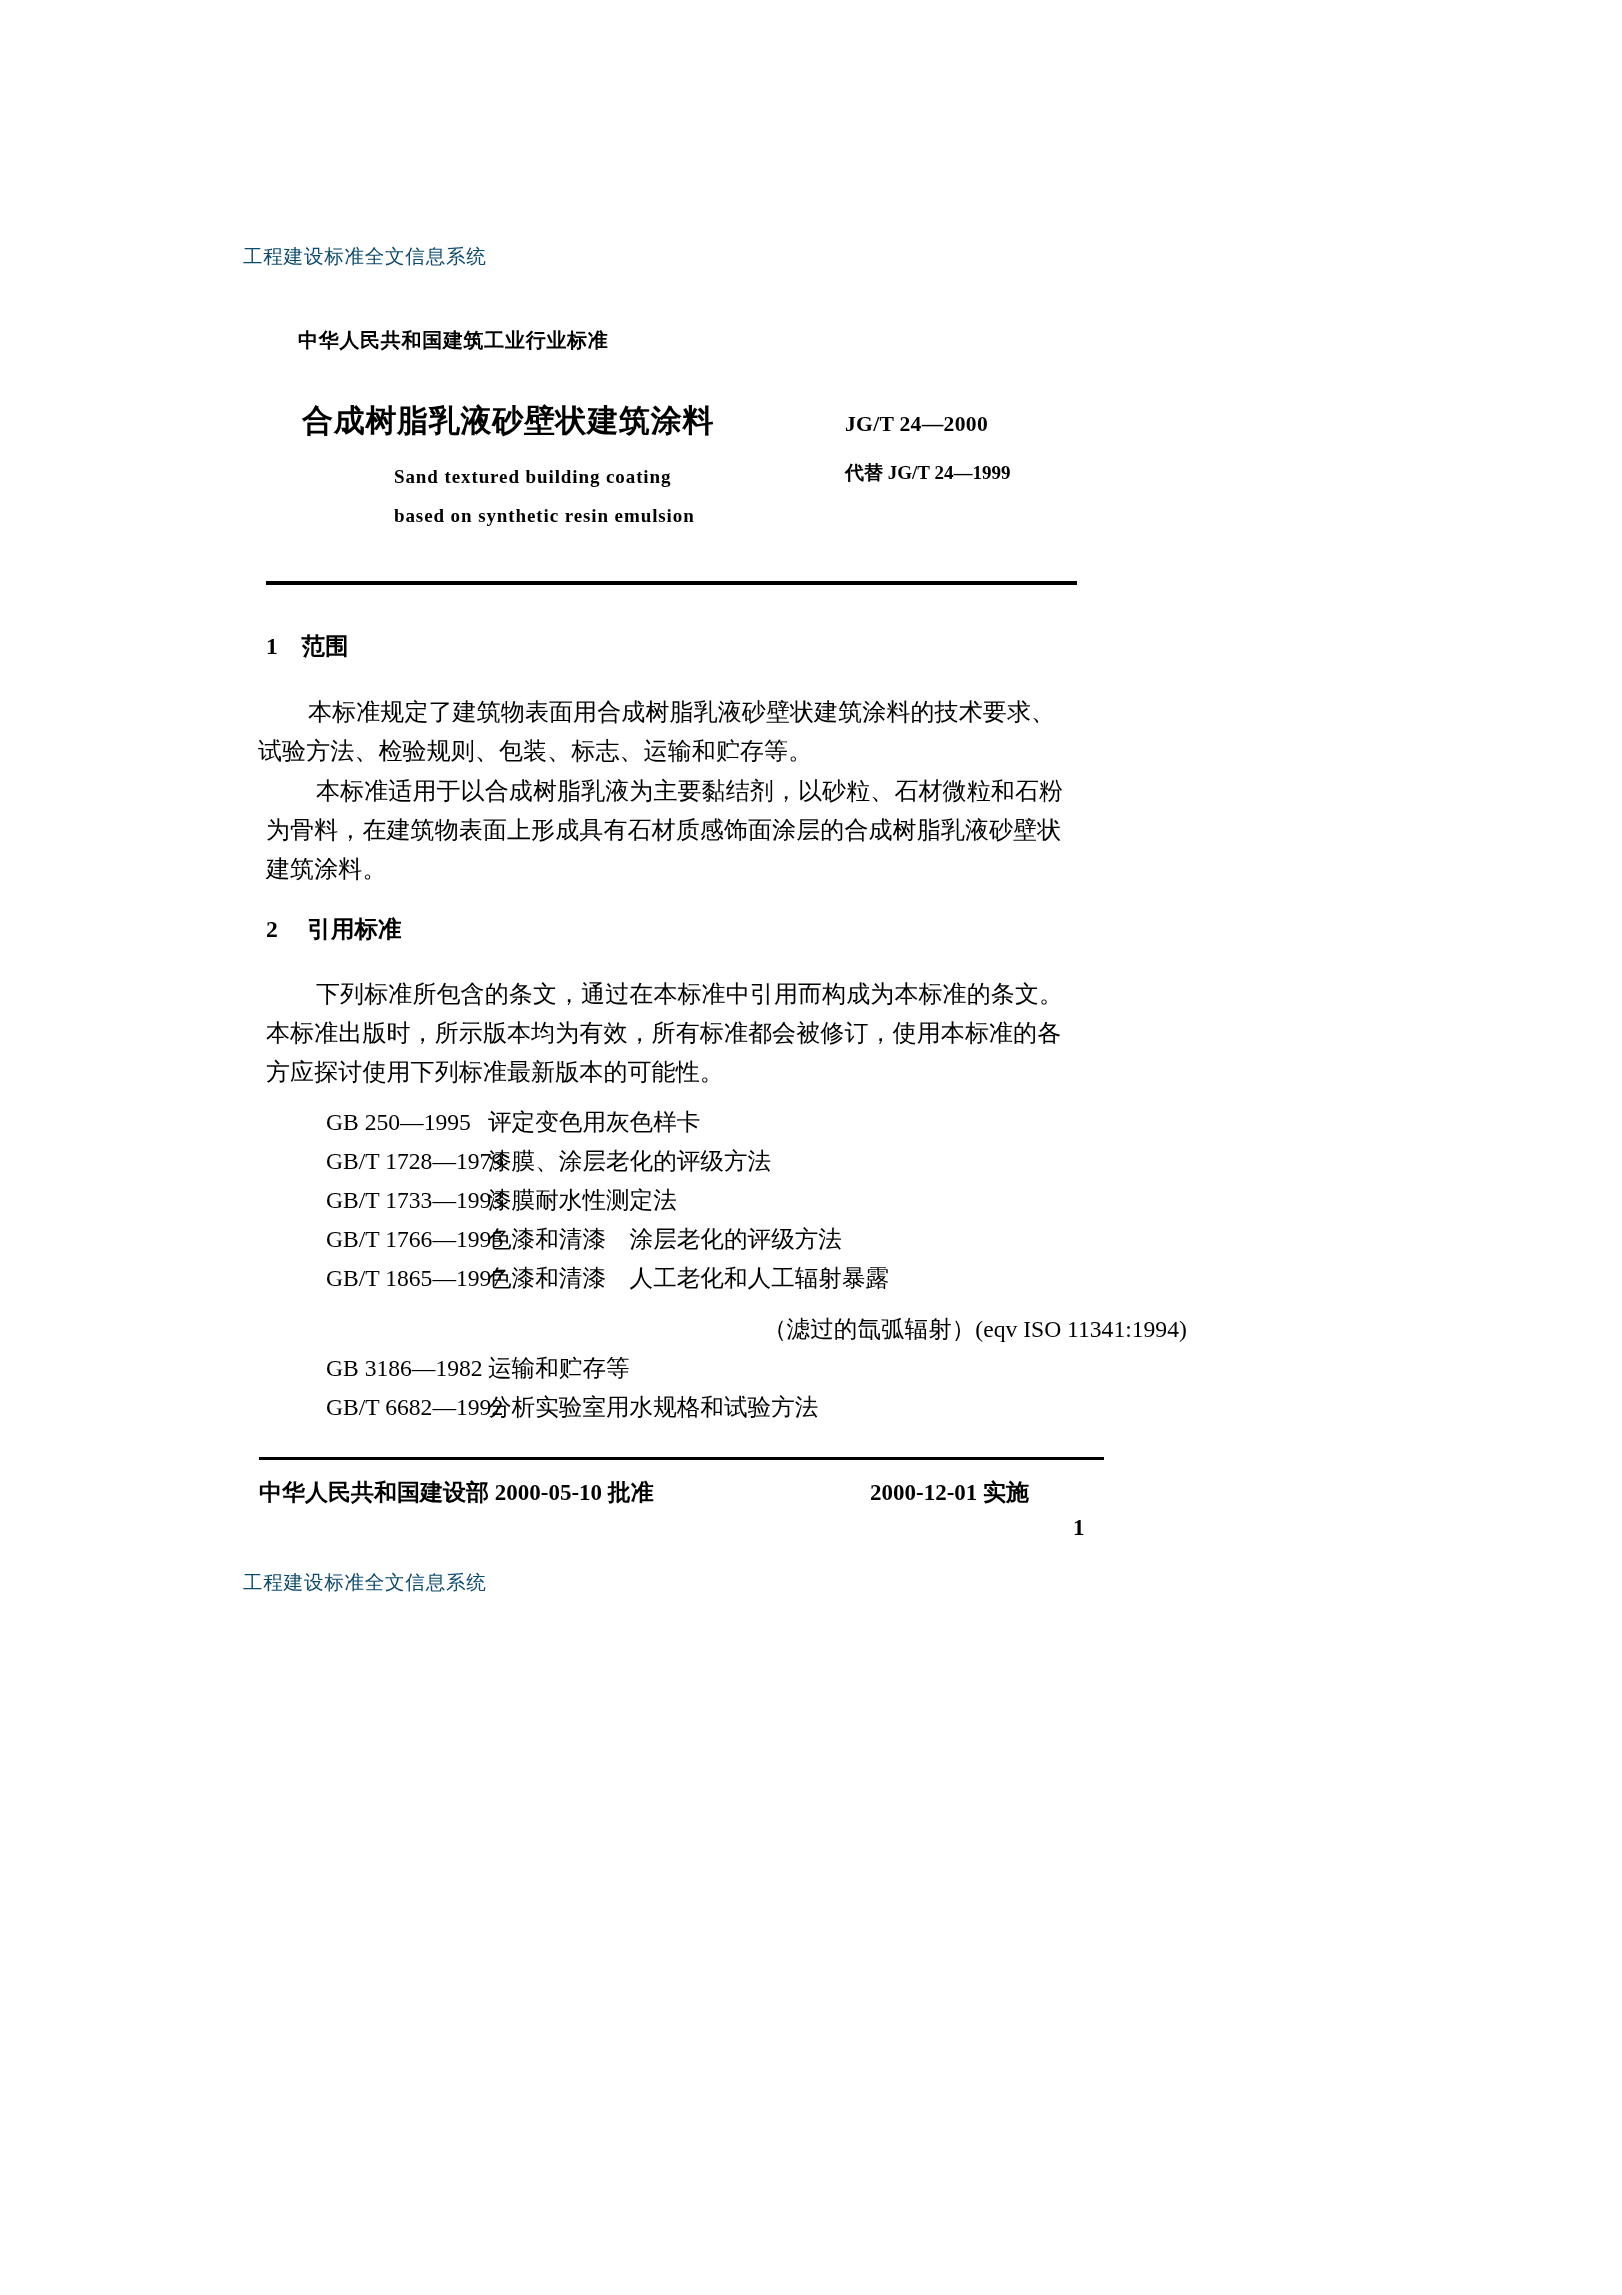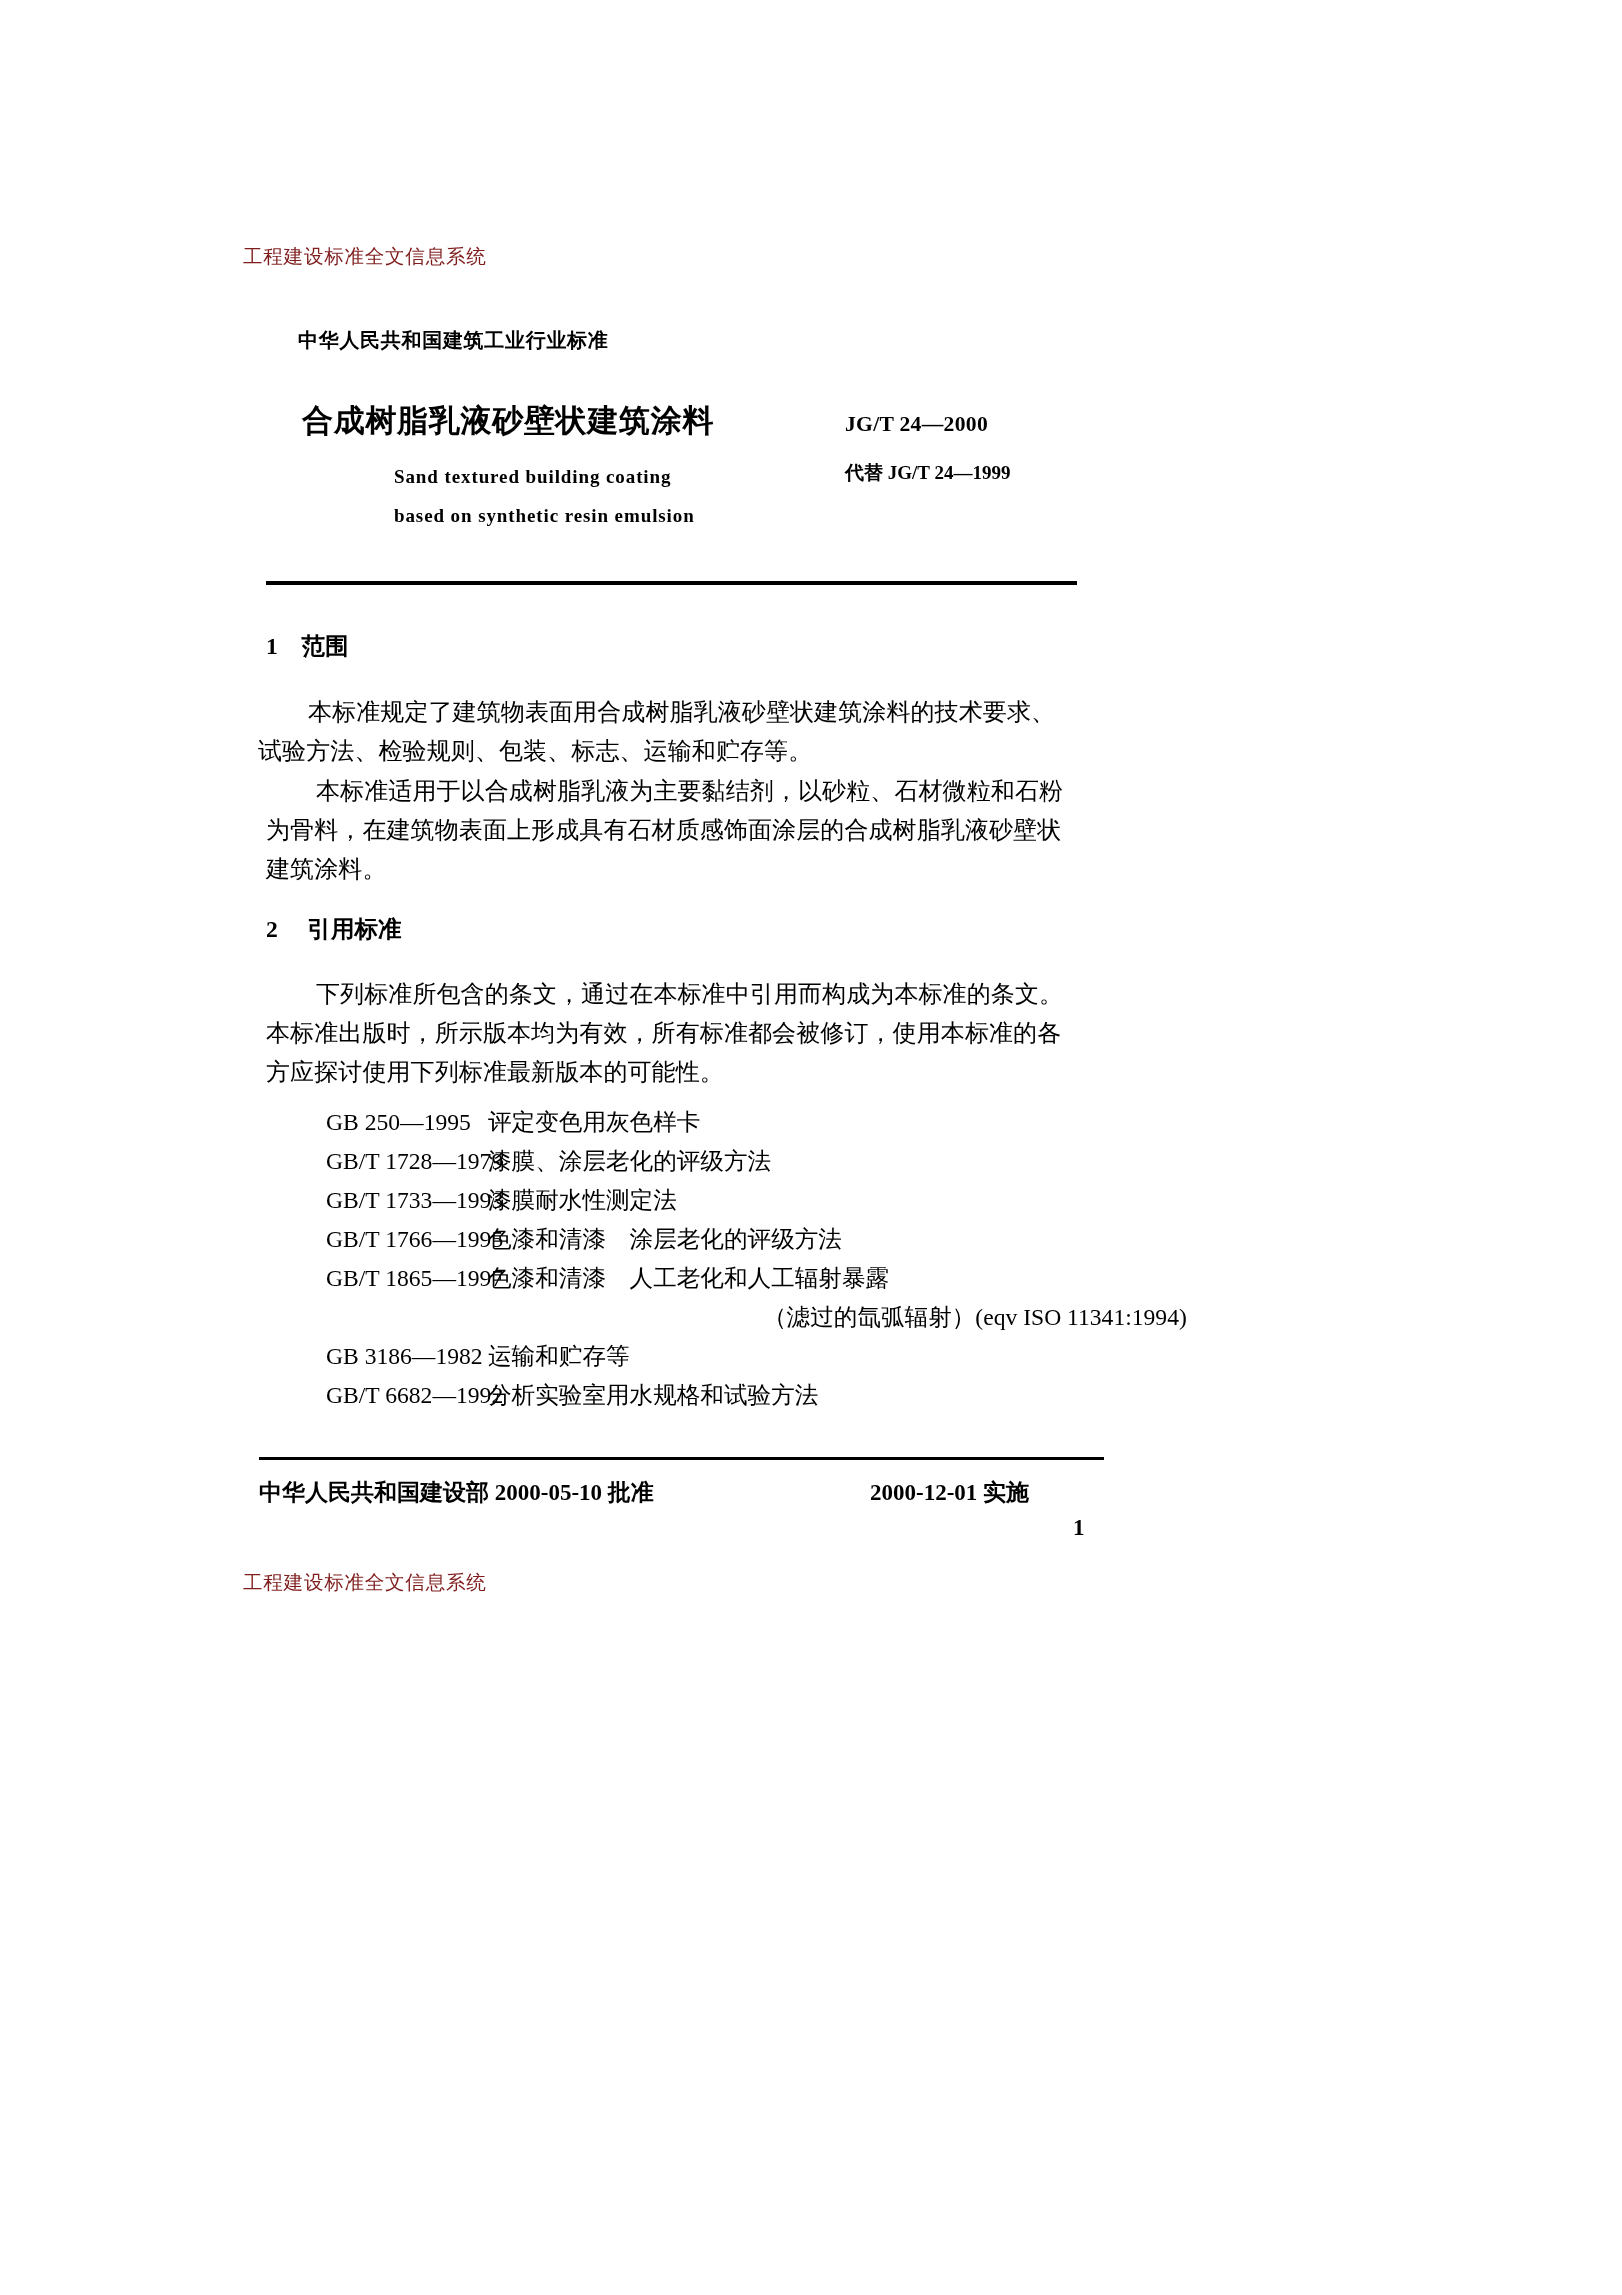--- a/index.html
+++ b/index.html
@@ -20,21 +20,21 @@
     left: 0;
     top: 0;
     width: 1622px;
     height: 2295px;
   }
   .watermark {
     position: absolute;
     font-family: "Liberation Sans", sans-serif;
     font-size: 19.6px;
     letter-spacing: 0.7px;
-    color: #7f1d1d;
+    color: #0c4a6e;
     white-space: nowrap;
   }
   .wm-top { left: 243px; top: 243px; }
   .wm-bottom { left: 243px; top: 1569px; }
 
   .std-title {
     position: absolute;
     left: 298px;
     top: 327px;
     font-size: 20px;
@@ -144,20 +144,21 @@
     box-sizing: border-box;
   }
   .ref-text {
     display: inline-block;
   }
   .ref-cont {
     display: block;
     height: 39px;
     white-space: nowrap;
     padding-left: 497px;
+    margin-top: 12px;
   }
 
   .footer-left {
     position: absolute;
     left: 259px;
     top: 1477px;
     font-size: 23px;
     font-weight: 700;
     white-space: nowrap;
   }

